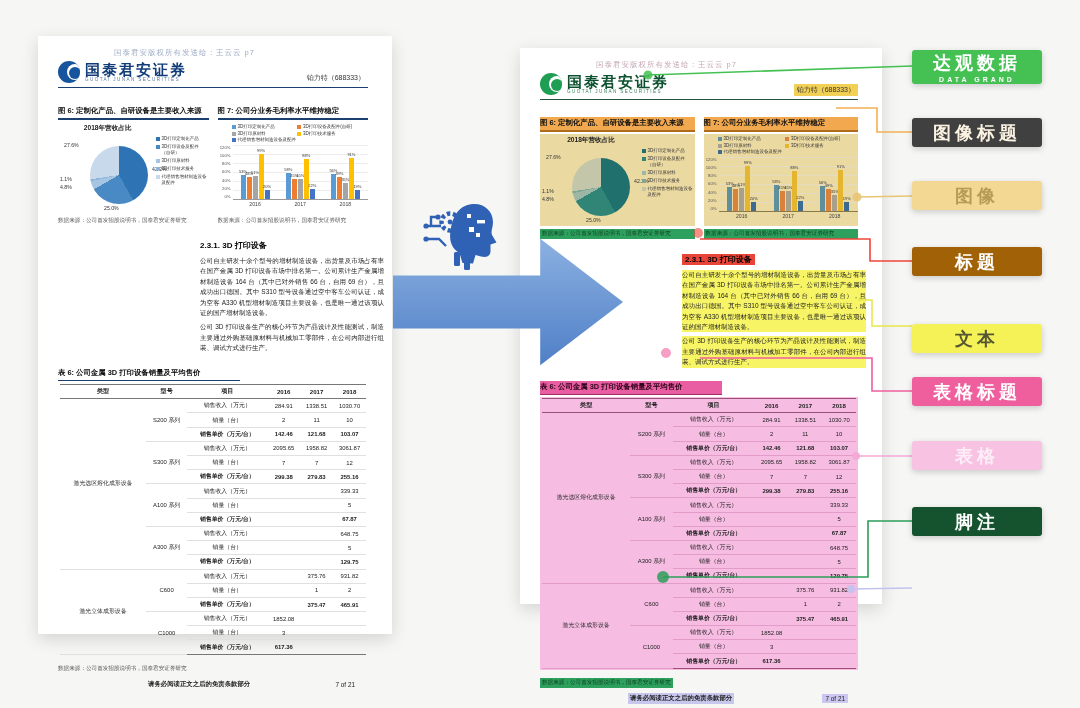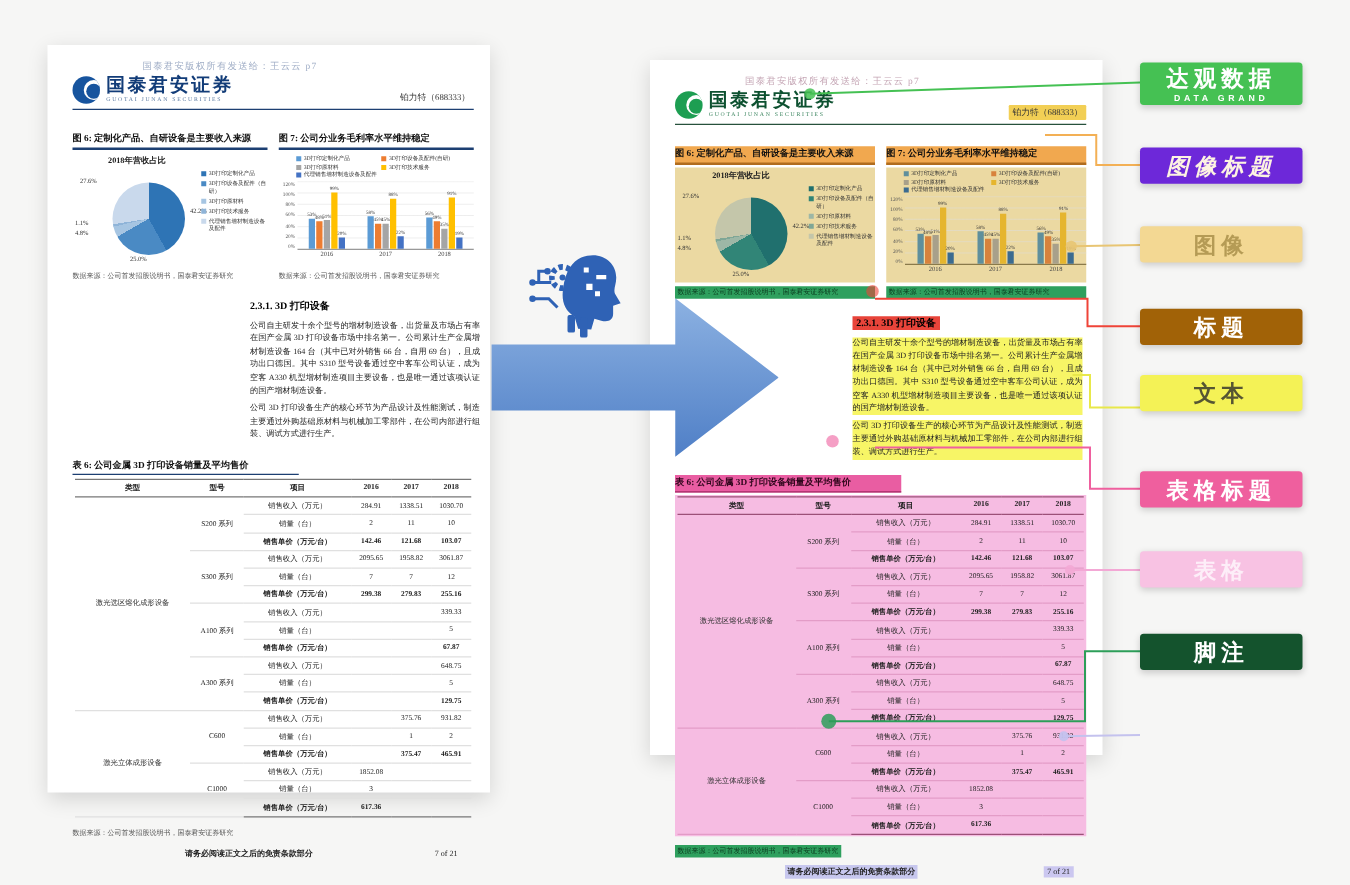--- a/index.html
+++ b/index.html
@@ -2,21 +2,21 @@
 <html><head>
 <meta charset="utf-8">
 <style>
   html,body{margin:0;padding:0;}
   body{width:1080px;height:708px;position:relative;background:#f6f6f5;overflow:hidden;
        font-family:"Liberation Sans","DejaVu Sans",sans-serif;-webkit-text-size-adjust:none;}
   .stage{position:absolute;inset:0;}
 
   
   .page{position:absolute;background:#fff;box-shadow:0 5px 16px rgba(0,0,0,.14);
-        padding:12px 13px 0 20px;box-sizing:border-box;font-family:Liberation Serif, serif;}
+        padding:12px 24px 0 20px;box-sizing:border-box;}
   .page.original{left:38px;top:36px;width:354px;height:598px;}
   .page.analyzed{left:520px;top:48px;width:362px;height:556px;}
 
   .watermark{margin-left:56px;font-size:7.5px;color:#9fadc6;height:11px;letter-spacing:1px;white-space:nowrap;}
   .analyzed .watermark{color:#c5a6b5;}
 
   .brand-row{display:flex;align-items:center;height:26px;position:relative;}
   .logo-icon{width:22px;height:22px;border-radius:50%;background:#17549e;position:relative;overflow:hidden;flex:0 0 22px;}
   .logo-icon::after{content:"";position:absolute;left:9px;top:3px;width:16px;height:16px;border-radius:50%;background:#fff;}
   .logo-icon::before{content:"";position:absolute;left:11px;top:6px;width:12px;height:12px;border-radius:50%;background:#17549e;z-index:2;}
@@ -105,21 +105,21 @@
     box-shadow:0 3px 8px rgba(0,0,0,.15);}
   .arrow-label{position:absolute;left:425px;top:276px;z-index:7;font-size:20px;font-weight:bold;color:#1457ae;
     text-shadow:0 1px 0 #ffffffcc,0 0 4px #ffffffaa;white-space:nowrap;}
   .ai-icon{position:absolute;left:420px;top:200px;z-index:7;}
 
   
   .badge{position:absolute;left:912px;width:130px;height:29px;border-radius:3px;z-index:8;
     display:flex;flex-direction:column;align-items:center;justify-content:center;
     font-size:18px;font-weight:bold;color:#fff;letter-spacing:4px;box-shadow:0 2px 6px rgba(0,0,0,.18);}
   .badge .sub{font-size:7px;letter-spacing:3px;font-weight:bold;margin-top:1px;}
-  .b0{top:50px;height:34px;} .b1{top:118px;} .b2{top:181px;} .b3{top:247px;} .b4{top:300px;}
+  .b0{top:50px;height:34px;} .b1{top:118px;} .b2{top:181px;} .b3{top:247px;} .b4{top:324px;}
   .b5{top:377px;} .b6{top:441px;} .b7{top:507px;} .b8{top:574px;}
 
   svg.connectors{position:absolute;inset:0;z-index:5;pointer-events:none;}
 </style>
 </head>
 <body>
 
 <div class="stage">
 
   <div class="page original">
@@ -759,21 +759,21 @@
       <circle cx="856" cy="456" r="4" fill="#f3a8d5" opacity=".9"></circle>
       <circle cx="663" cy="577" r="6" fill="#2d9e59" opacity=".85"></circle>
       <circle cx="851" cy="589" r="4" fill="#c4c2ee" opacity=".95"></circle>
     </g>
   </svg>
 
   <div class="badge b0" style="background: rgb(69, 193, 83); color: rgb(255, 255, 255);">
     <div>达观数据</div>
     <div class="sub">DATA GRAND</div>
   </div>
-  <div class="badge b1" style="background: #6d28d9; color: rgb(253, 243, 226); font-style: italic;">图像标题</div>
+  <div class="badge b1" style="background: #404040; color: rgb(253, 243, 226);">图像标题</div>
   <div class="badge b2" style="background: rgb(243, 216, 147); color: rgb(181, 155, 85);">图像</div>
   <div class="badge b3" style="background: #a16207; color: rgb(255, 255, 255);">标题</div>
   <div class="badge b4" style="background: rgb(244, 242, 86); color: rgb(85, 85, 51);">文本</div>
   <div class="badge b6" style="background: rgb(248, 194, 227); color: rgb(253, 238, 248);">表格</div>
   <div class="badge b5" style="background: rgb(239, 95, 158); color: rgb(255, 255, 255);">表格标题</div>
   <div class="badge b7" style="background: #14532d; color: rgb(255, 255, 255);">脚注</div>
 
 </div>
 
 </body></html>

